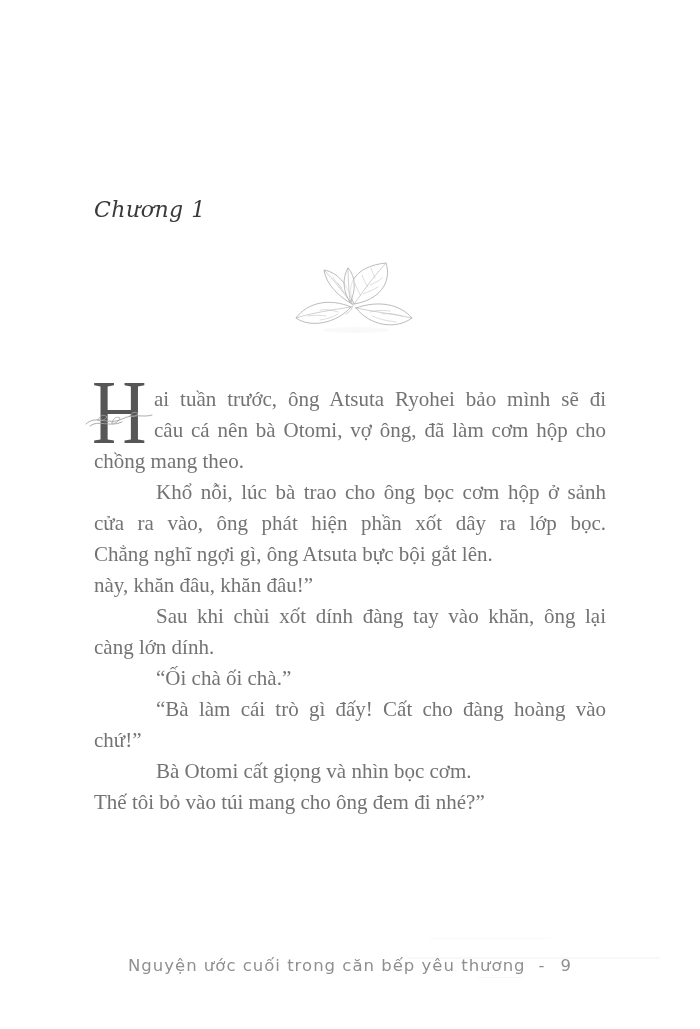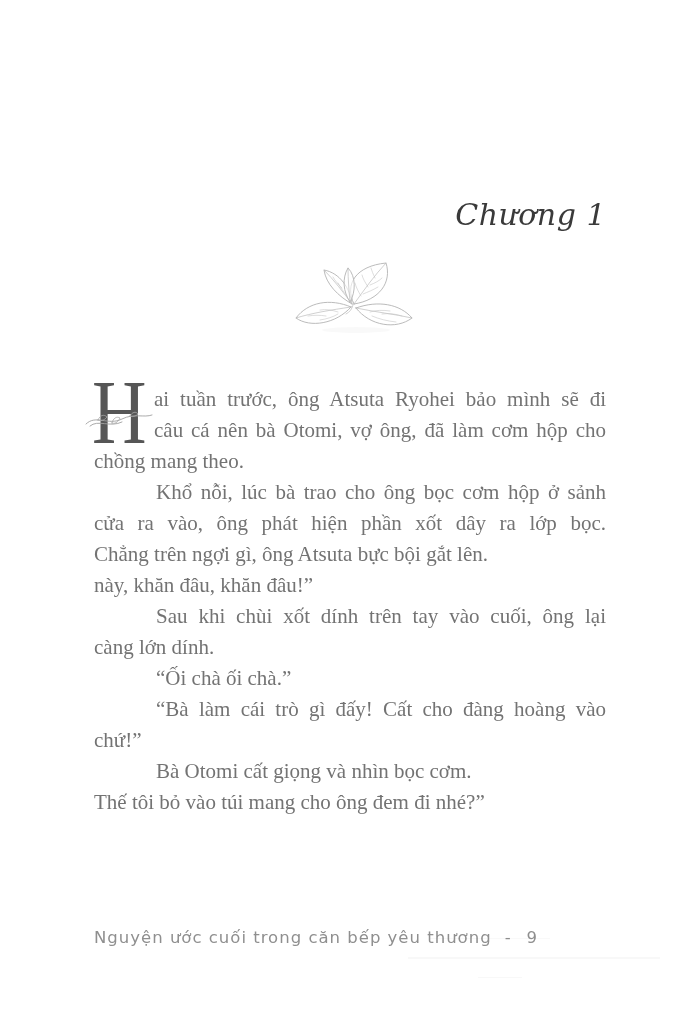--- a/index.html
+++ b/index.html
@@ -6,24 +6,24 @@
   .page{
     position:relative;
     width:700px;height:1029px;
     background:#ffffff;
     overflow:hidden;
     font-family:"Liberation Serif", serif;
   }
   .chapter-title{
     position:absolute;
     left:94px;top:197px;width:512px;
-    text-align:right;
+    text-align:left;
     font-family:"DejaVu Serif", serif;
     font-style:italic;
-    font-size:30px;
+    font-size:22px;
     color:#3a3a3a;
     letter-spacing:0.5px;
   }
   .leaf-art{
     position:absolute;
     left:290px;top:258px;width:134px;height:82px;
   }
   .body-wrap{
     position:absolute;
     left:94px;top:384px;width:512px;
@@ -55,22 +55,22 @@
     transform-origin:left top;
     z-index:2;
   }
   .dropcap-vine{
     position:absolute;
     left:84px;top:406px;
     z-index:3;
   }
   .footer{
     position:absolute;
-    left:94px;top:928px;width:512px;
-    text-align:left;
+    left:94px;top:956px;width:512px;
+    text-align:center;
     font-family:"DejaVu Sans", sans-serif;
     font-size:16.5px;
     color:#8f8f8f;
     letter-spacing:1px;
   }
   .footer .dash{margin:0 13px;}
   .footer .pg{margin-left:2px;}
   .smudge{position:absolute;background:rgba(110,110,110,0.05);}
   .smudge.s1{left:408px;top:957px;width:252px;height:2px;}
   .smudge.s2{left:478px;top:977px;width:44px;height:1px;}
@@ -140,27 +140,27 @@
 
   <div class="body-wrap">
       <div class="paragraph">
         <div class="line dc">ai tuần trước, ông Atsuta Ryohei bảo mình sẽ đi</div>
         <div class="line dc">câu cá nên bà Otomi, vợ ông, đã làm cơm hộp cho</div>
         <div class="line last">chồng mang theo.</div>
       </div>
       <div class="paragraph">
         <div class="line indent">Khổ nỗi, lúc bà trao cho ông bọc cơm hộp ở sảnh</div>
         <div class="line">cửa ra vào, ông phát hiện phần xốt dây ra lớp bọc.</div>
-        <div class="line last">Chẳng trên ngợi gì, ông Atsuta bực bội gắt lên.</div>
+        <div class="line last">Chẳng nghĩ ngợi gì, ông Atsuta bực bội gắt lên.</div>
       </div>
       <div class="paragraph">
         <div class="line last">này, khăn đâu, khăn đâu!”</div>
       </div>
       <div class="paragraph">
-        <div class="line indent">Sau khi chùi xốt dính trên tay vào cuối, ông lại</div>
+        <div class="line indent">Sau khi chùi xốt dính đàng tay vào khăn, ông lại</div>
         <div class="line last">càng lớn dính.</div>
       </div>
       <div class="paragraph">
         <div class="line last indent">“Ối chà ối chà.”</div>
       </div>
       <div class="paragraph">
         <div class="line indent">“Bà làm cái trò gì đấy! Cất cho đàng hoàng vào</div>
         <div class="line last">chứ!”</div>
       </div>
       <div class="paragraph">

